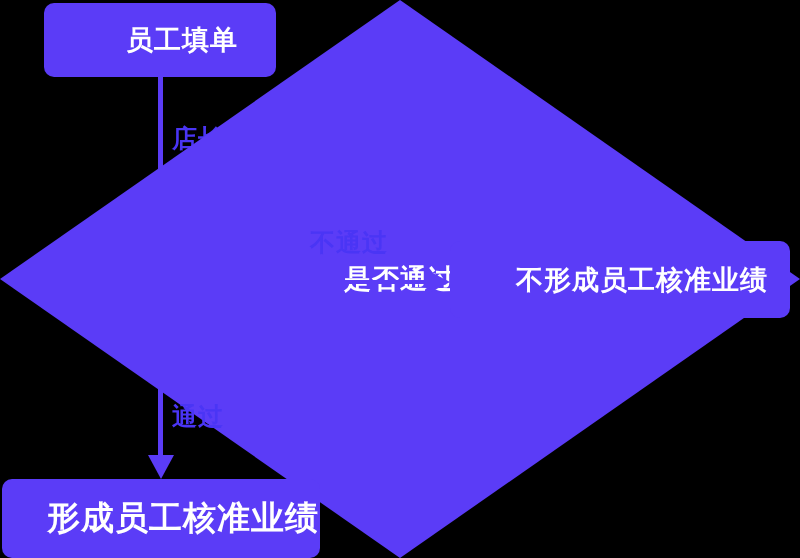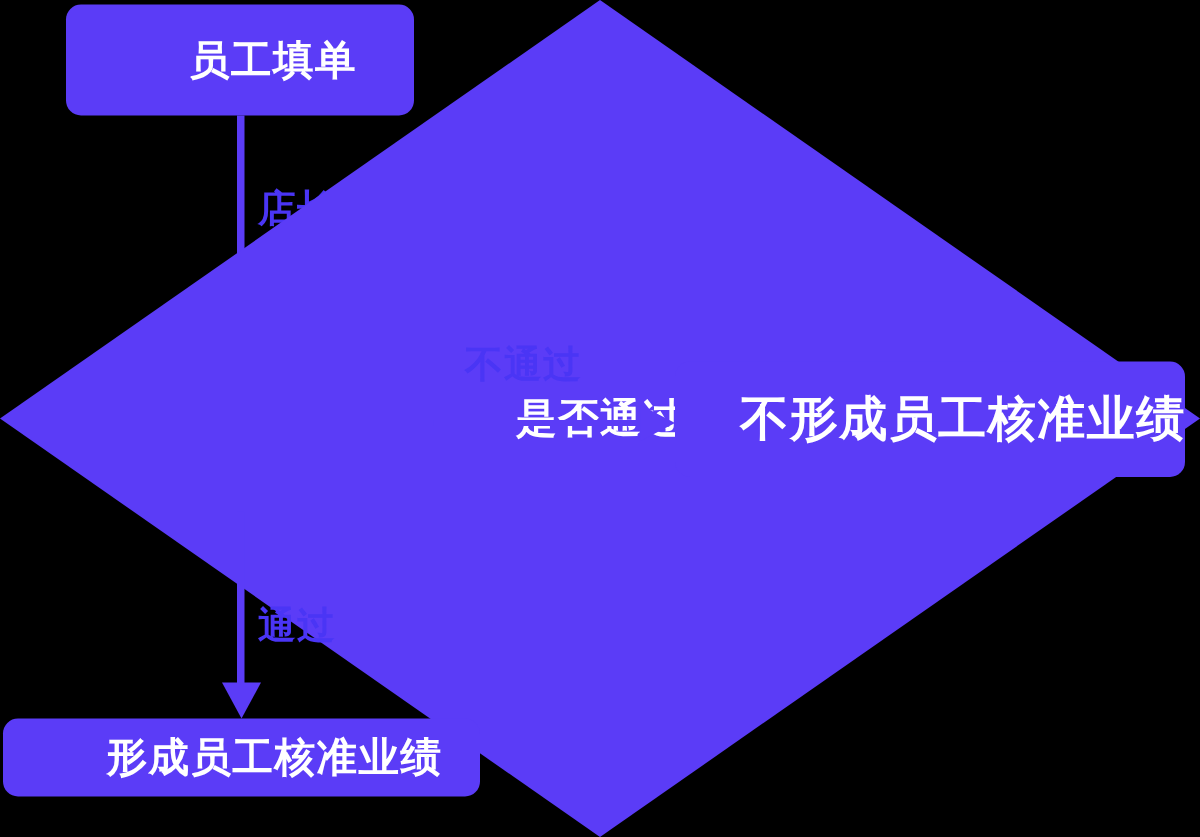--- a/index.html
+++ b/index.html
@@ -65,28 +65,28 @@
     font-size: 27px;
     letter-spacing: 1px;
     white-space: nowrap;
     user-select: none;
   }
   #node-reject {
     left: 450px;
     top: 241px;
     width: 340px;
     height: 77px;
-    font-size: 32px;
+    font-size: 27px;
   }
   #node-accept {
     left: 2px;
     top: 479px;
     width: 318px;
-    height: 52px;
-    font-size: 27px;
+    height: 79px;
+    font-size: 33px;
   }
   
   .edge-line {
     position: absolute;
     background: #5b3cf7;
   }
   .edge-arrow {
     position: absolute;
     width: 0;
     height: 0;

